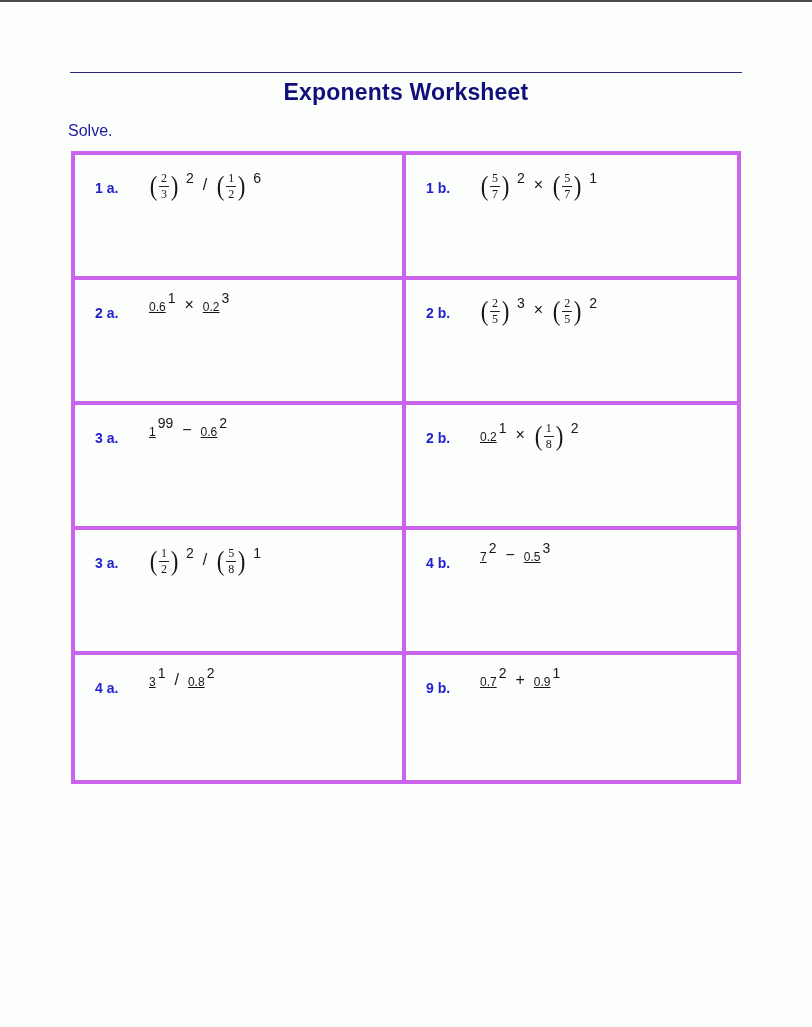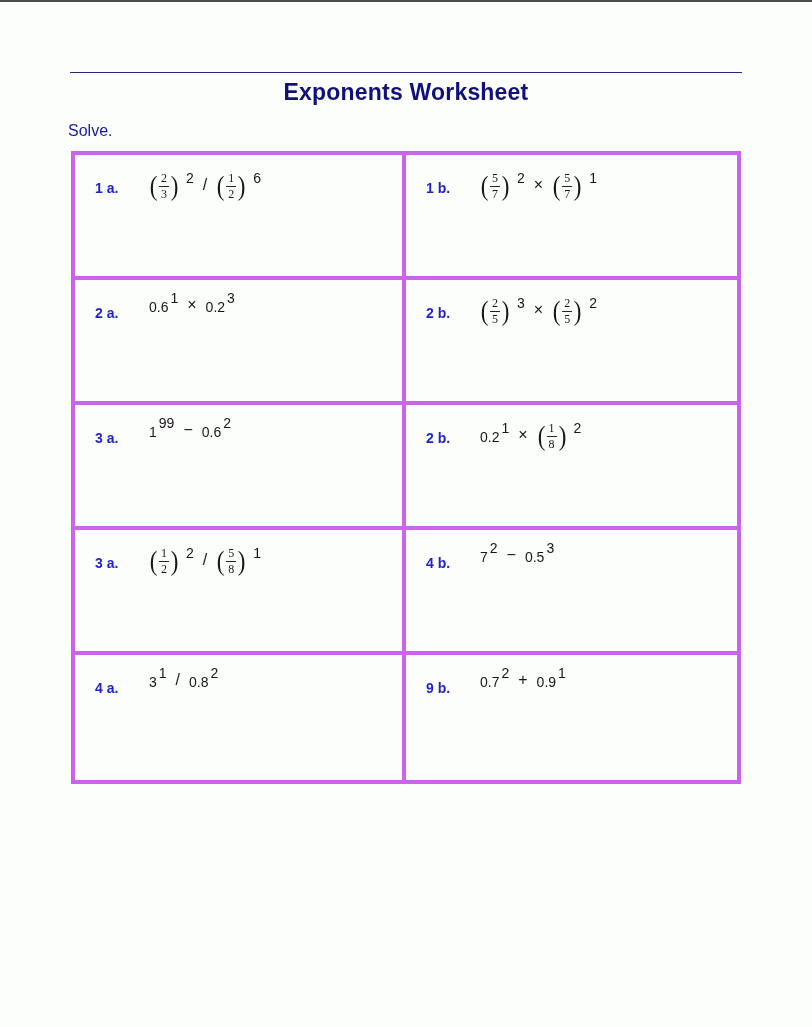--- a/index.html
+++ b/index.html
@@ -50,21 +50,21 @@
     color: var(--label-color, #2222cc);
     font-size: 14px; font-weight: bold;
     white-space: nowrap;
   }
   .expr {
     display: inline-flex;
     align-items: center;
     margin-left: 12px;
     padding-top: 2px;
   }
-  .base { font-size: 14px; }
+  .base { font-size: 12px; text-decoration: underline; }
   .exp { font-size: 14px; position: relative; top: -9px; margin-left: 2px; font-style: normal; }
   .exp.after-frac { margin-left: 7px; }
   .op { font-size: 16px; margin: 0 9px; position: relative; top: -2px; }
   .fracwrap { display: inline-flex; align-items: center; }
   .paren {
     font-family: "Liberation Serif", serif;
     font-size: 27px; line-height: 1;
     transform: scaleX(0.85);
     position: relative; top: -1px;
   }

